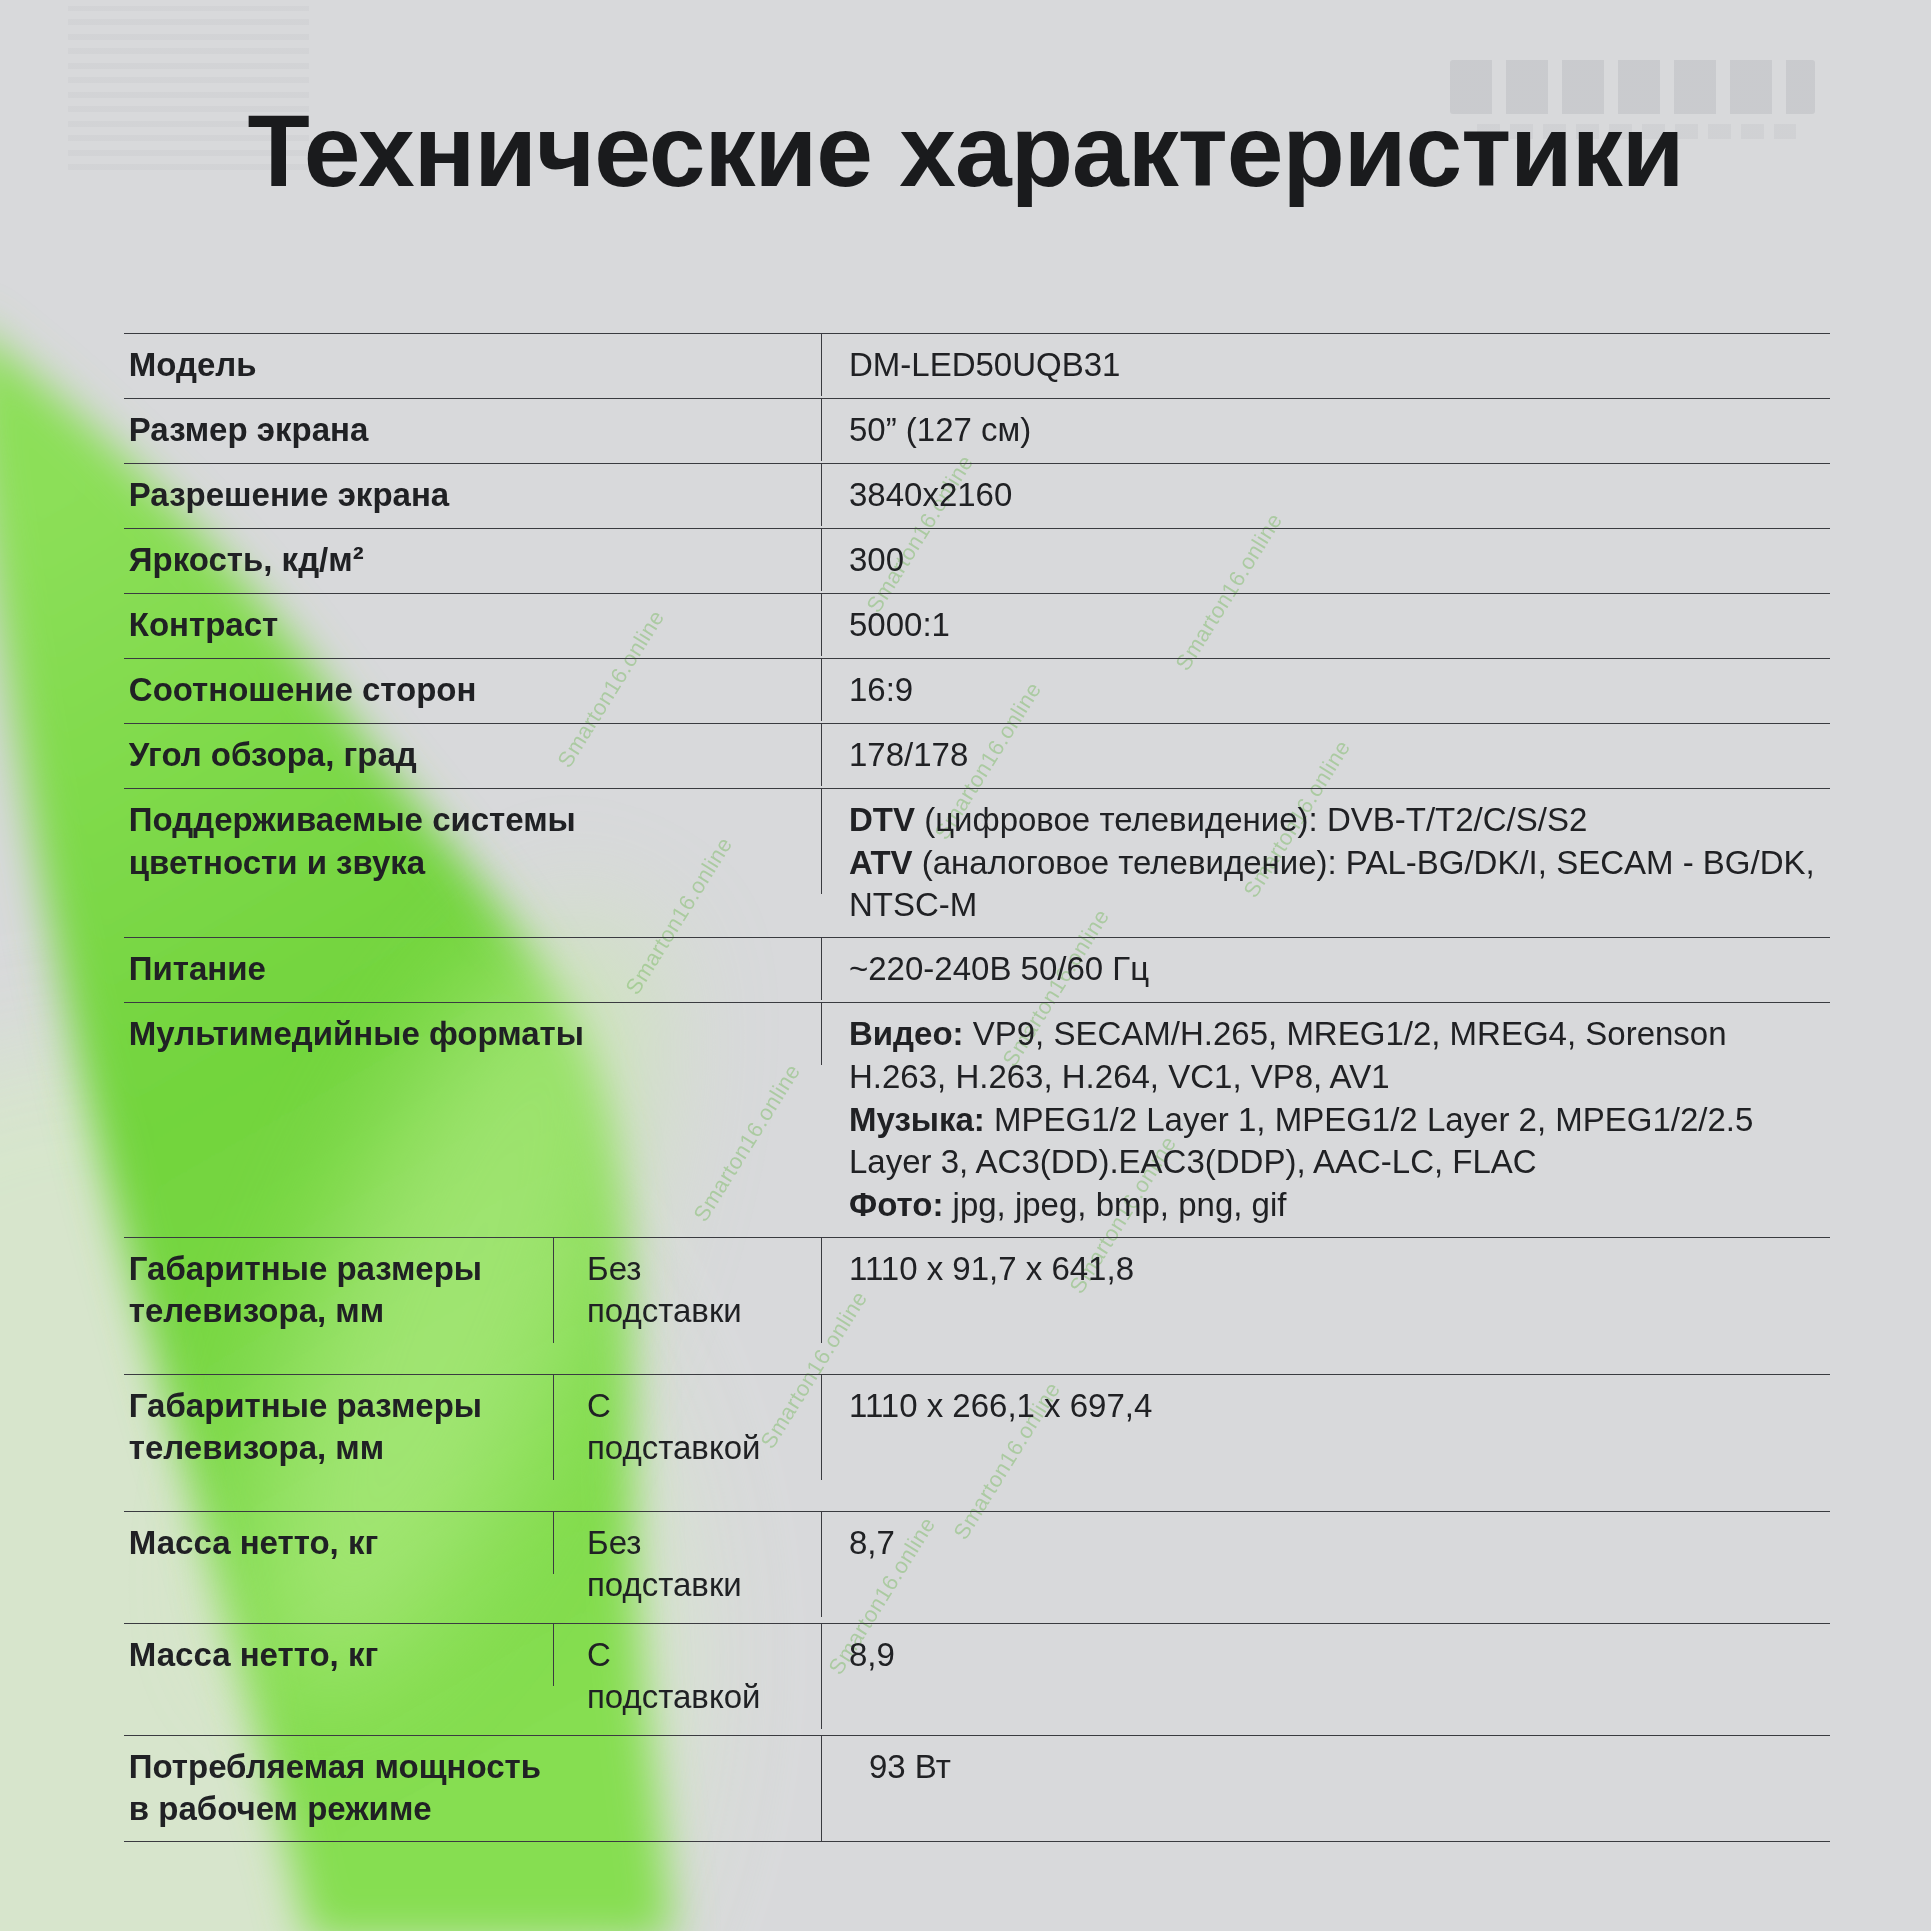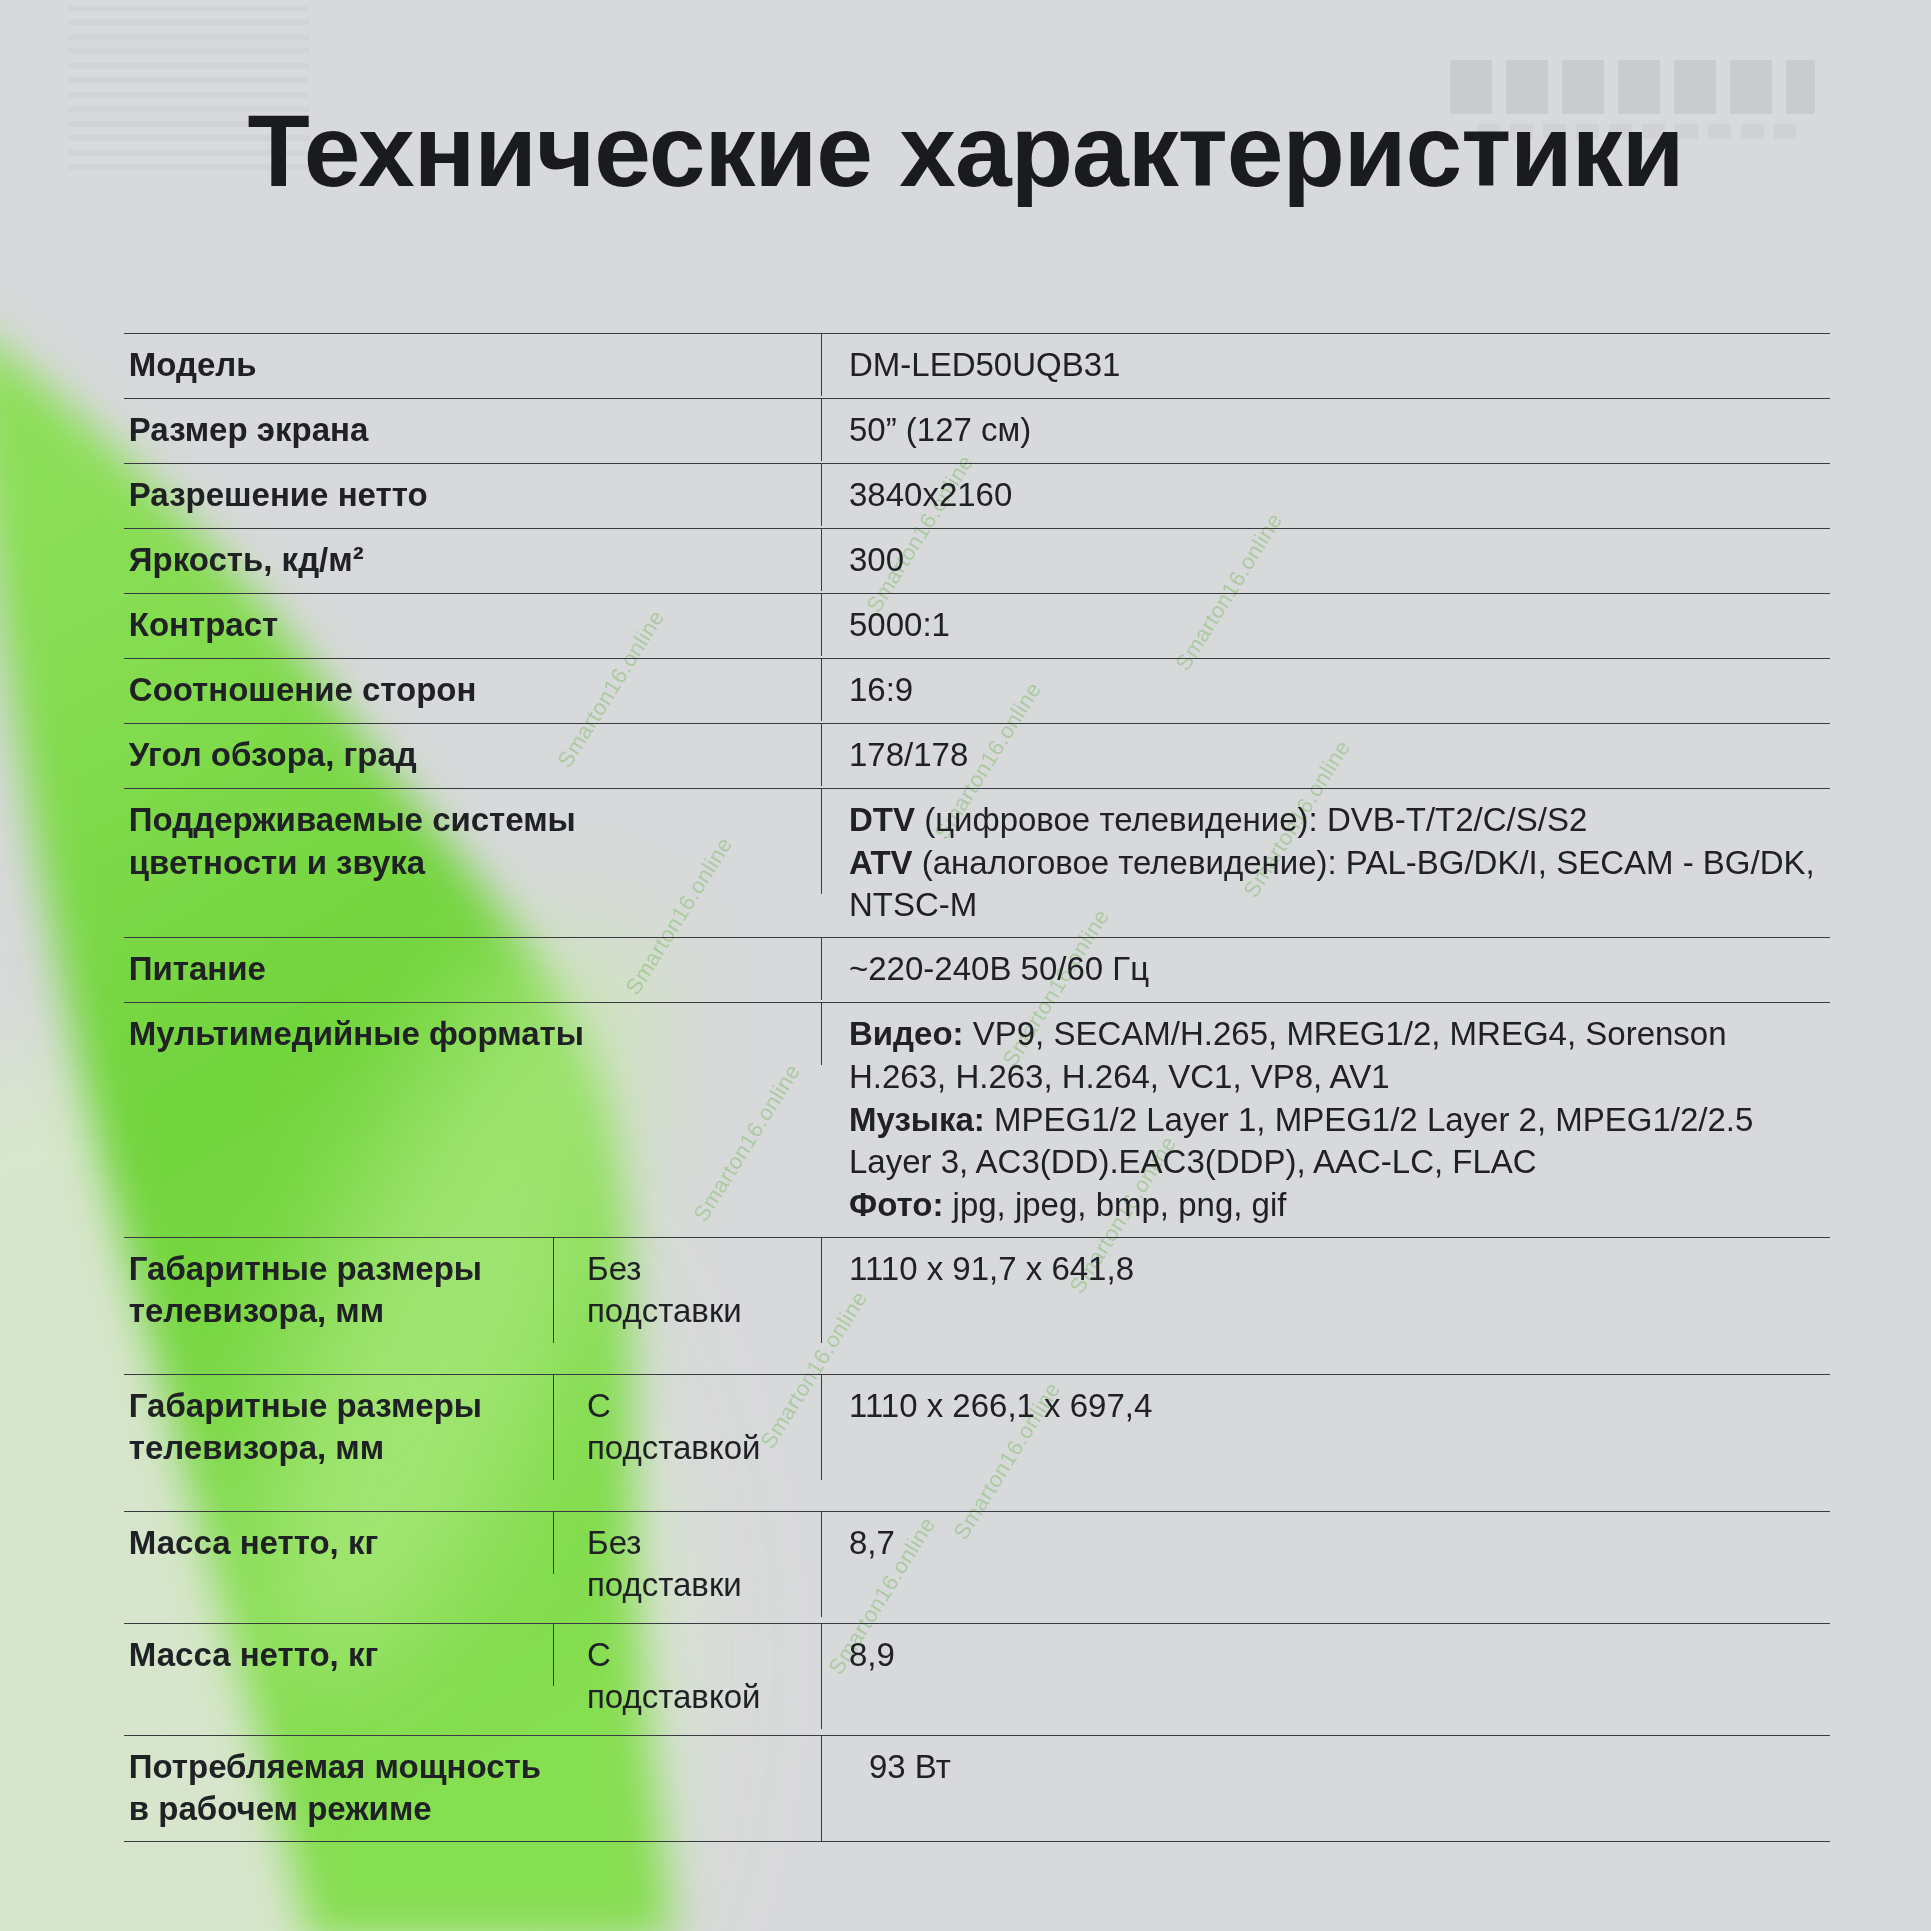--- a/index.html
+++ b/index.html
@@ -136,21 +136,21 @@
           <div><span>DM-LED50UQB31</span></div>
         </div>
       </div>
       <div class="row simple">
         <div class="cell cell-label"><div>Размер экрана</div></div>
         <div class="cell cell-value">
           <div><span>50” (127 см)</span></div>
         </div>
       </div>
       <div class="row simple">
-        <div class="cell cell-label"><div>Разрешение нетто</div></div>
+        <div class="cell cell-label"><div>Разрешение экрана</div></div>
         <div class="cell cell-value">
           <div><span>3840x2160</span></div>
         </div>
       </div>
       <div class="row simple">
         <div class="cell cell-label"><div>Яркость, кд/м²</div></div>
         <div class="cell cell-value">
           <div><span>300</span></div>
         </div>
       </div>

